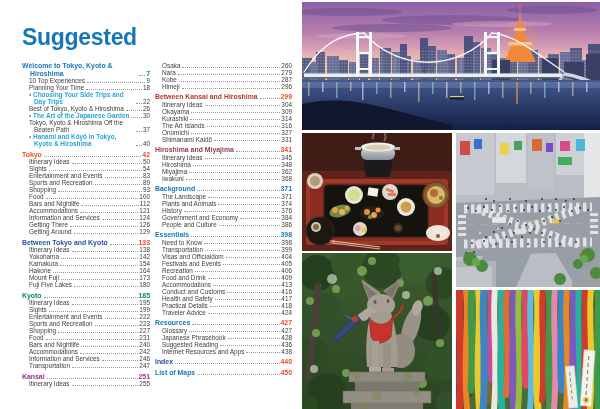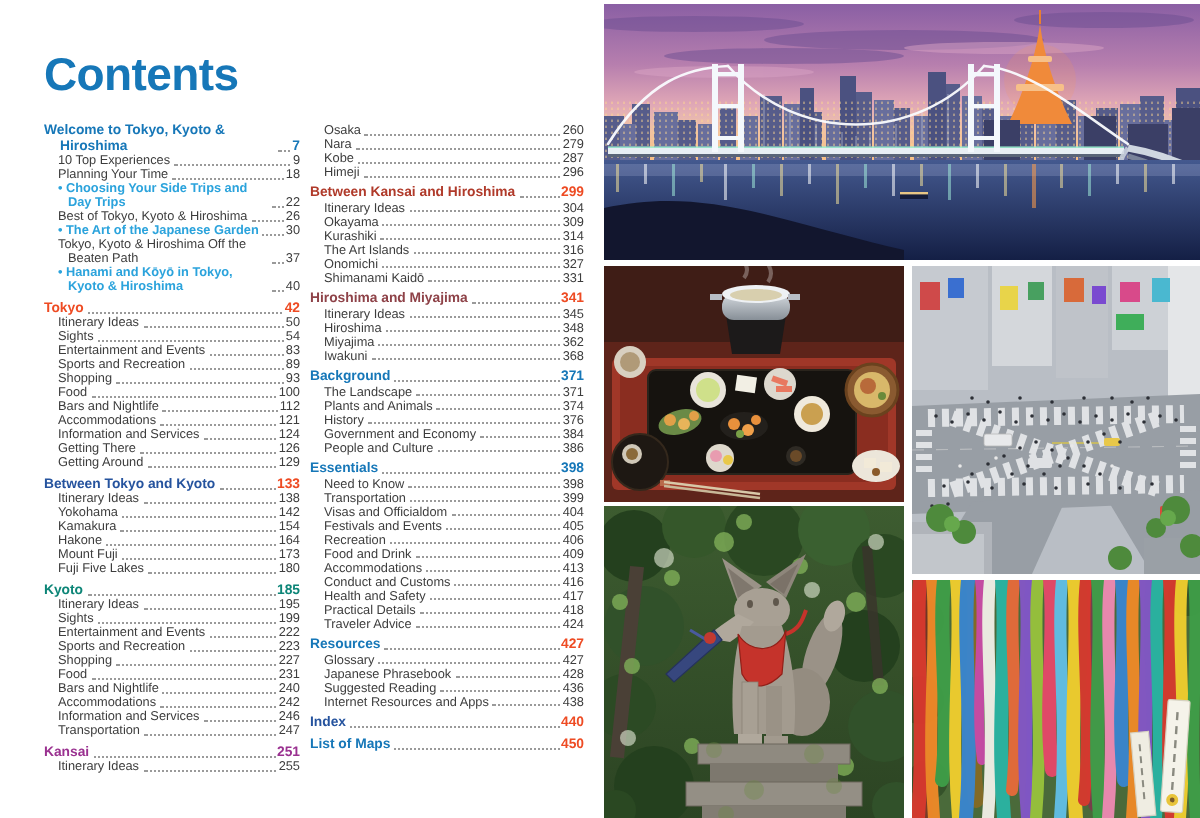--- a/index.html
+++ b/index.html
@@ -31,21 +31,21 @@
   #ph-skyline{left:2px;top:2px;width:298px;height:128px;}
   #ph-food{left:2px;top:133px;width:150px;height:118px;}
   #ph-shibuya{left:156px;top:133px;width:144px;height:154px;}
   #ph-fox{left:2px;top:253px;width:150px;height:156px;}
   #ph-cranes{left:156px;top:290px;width:144px;height:119px;}
 </style>
 </head>
 <body>
 
 <div class="left-page">
-  <h1 class="page-title" style="color: rgb(22, 119, 184);">Contents</h1>
+  <h1 class="page-title" style="color: rgb(22, 119, 184);">Suggested</h1>
   <div class="toc">
     <div class="toc-col" id="toc-col-0">
         <div class="toc-section">
           <div class="toc-row toc-header">
             <span class="toc-label" style="color: rgb(22, 119, 184);">Welcome to Tokyo, Kyoto &amp; Hiroshima</span>
             <span class="leader"></span>
             <span class="toc-page" style="color: rgb(22, 119, 184);">7</span>
           </div>
           <div class="toc-row toc-item">
             <span class="toc-label">10 Top Experiences</span>

